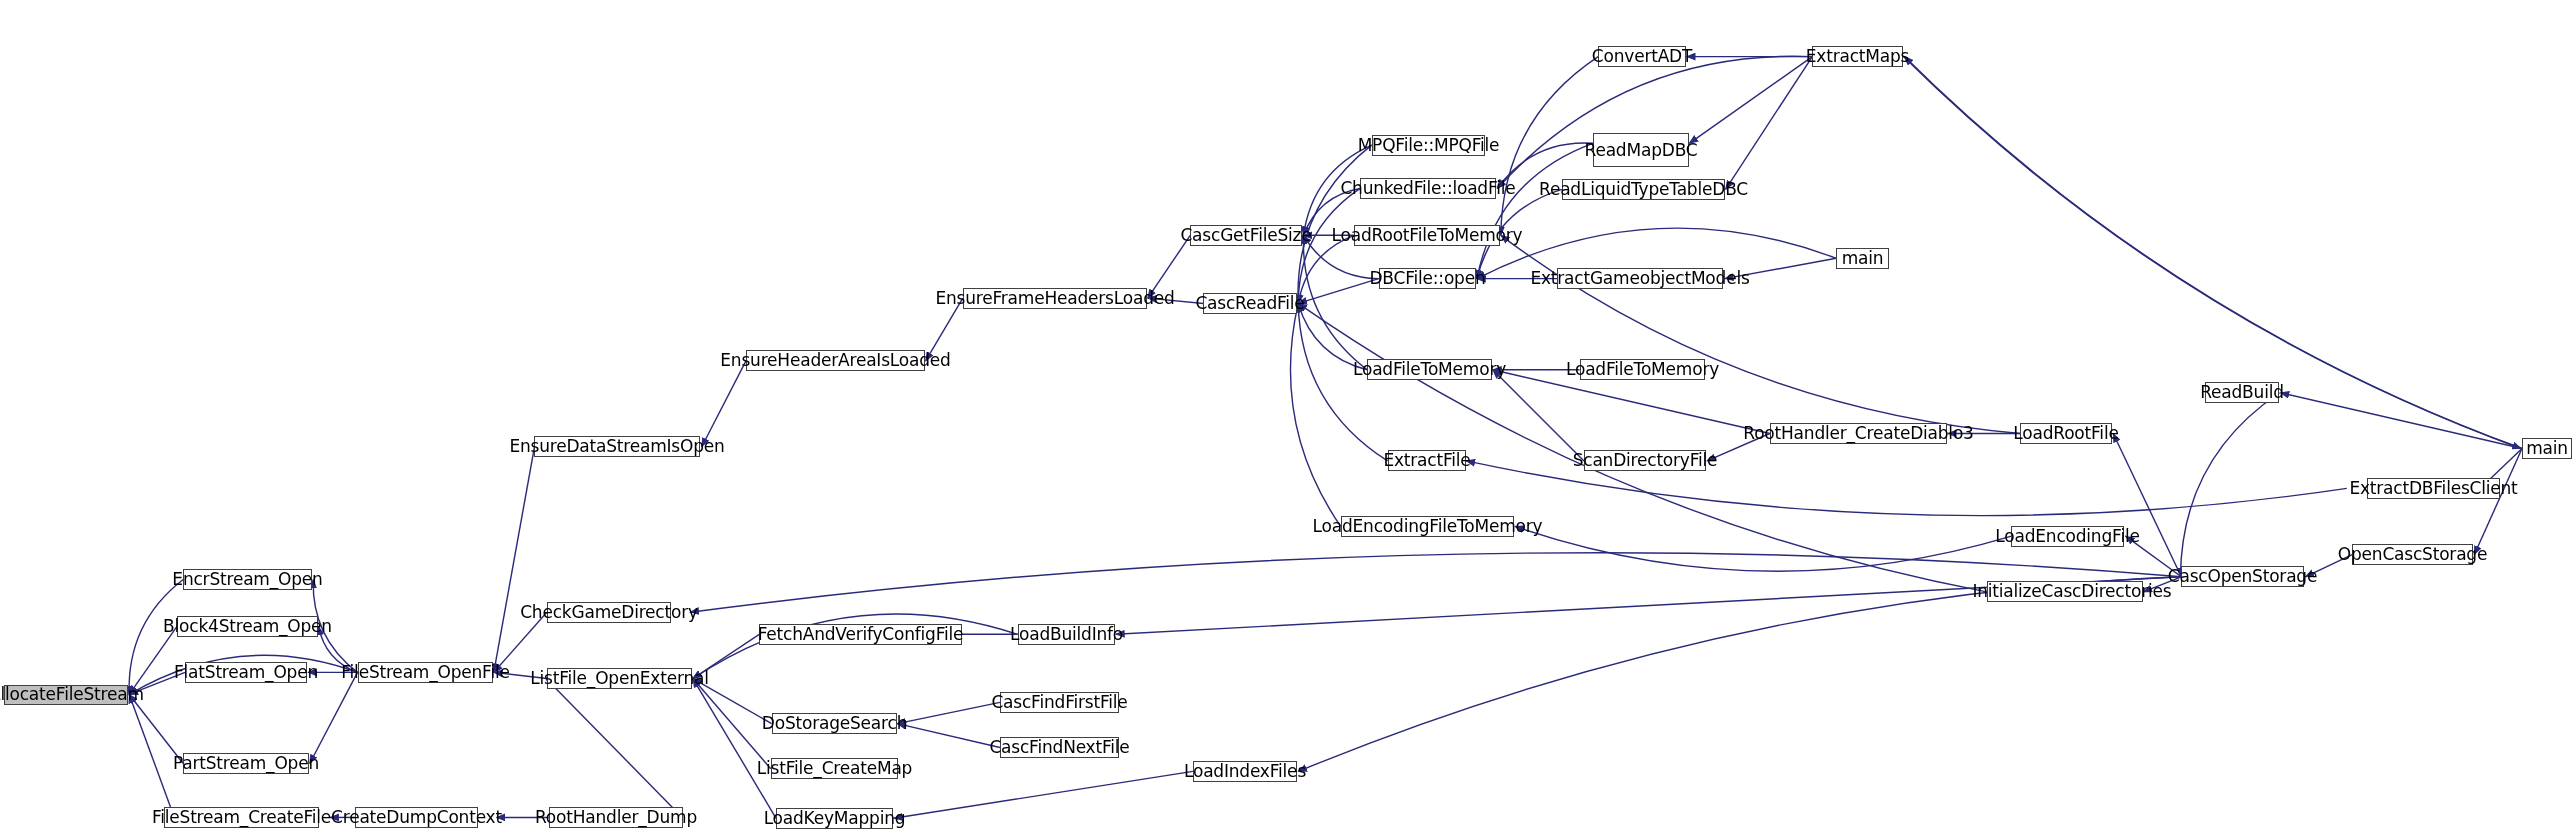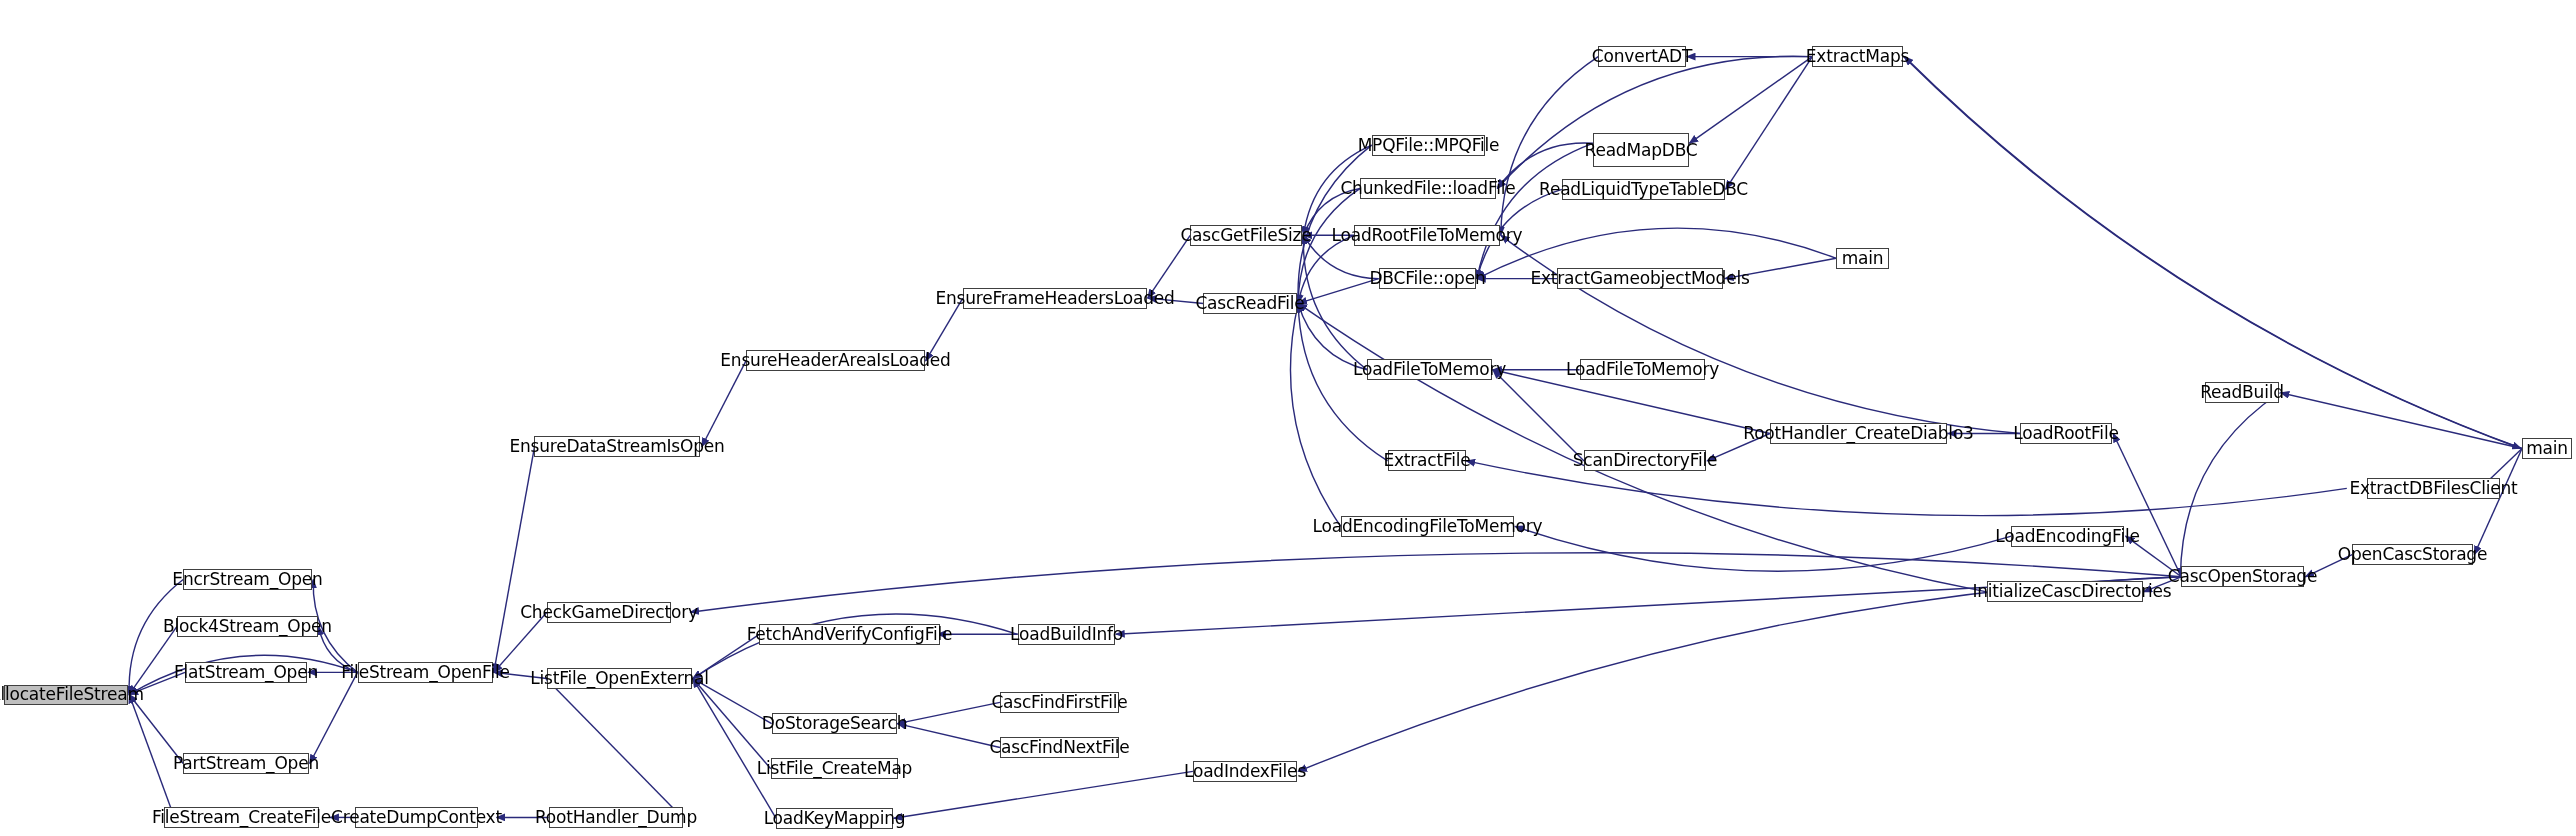--- a/index.html
+++ b/index.html
@@ -173,21 +173,21 @@
       </div>
       <div class="gnode" style="left: 776px; top: 808px; width: 117px; height: 21px;">
         <span>LoadKeyMapping</span>
       </div>
       <div class="gnode" style="left: 1000px; top: 692px; width: 119px; height: 21px;">
         <span>CascFindFirstFile</span>
       </div>
       <div class="gnode" style="left: 1000px; top: 737px; width: 119px; height: 21px;">
         <span>CascFindNextFile</span>
       </div>
-      <div class="gnode" style="left: 759px; top: 624px; width: 181px; height: 21px;">
+      <div class="gnode" style="left: 759px; top: 624px; width: 203px; height: 21px;">
         <span>FetchAndVerifyConfigFile</span>
       </div>
       <div class="gnode" style="left: 1018px; top: 624px; width: 97px; height: 21px;">
         <span>LoadBuildInfo</span>
       </div>
       <div class="gnode" style="left: 1193px; top: 761px; width: 104px; height: 21px;">
         <span>LoadIndexFiles</span>
       </div>
       <div class="gnode" style="left: 534px; top: 436px; width: 166px; height: 21px;">
         <span>EnsureDataStreamIsOpen</span>

